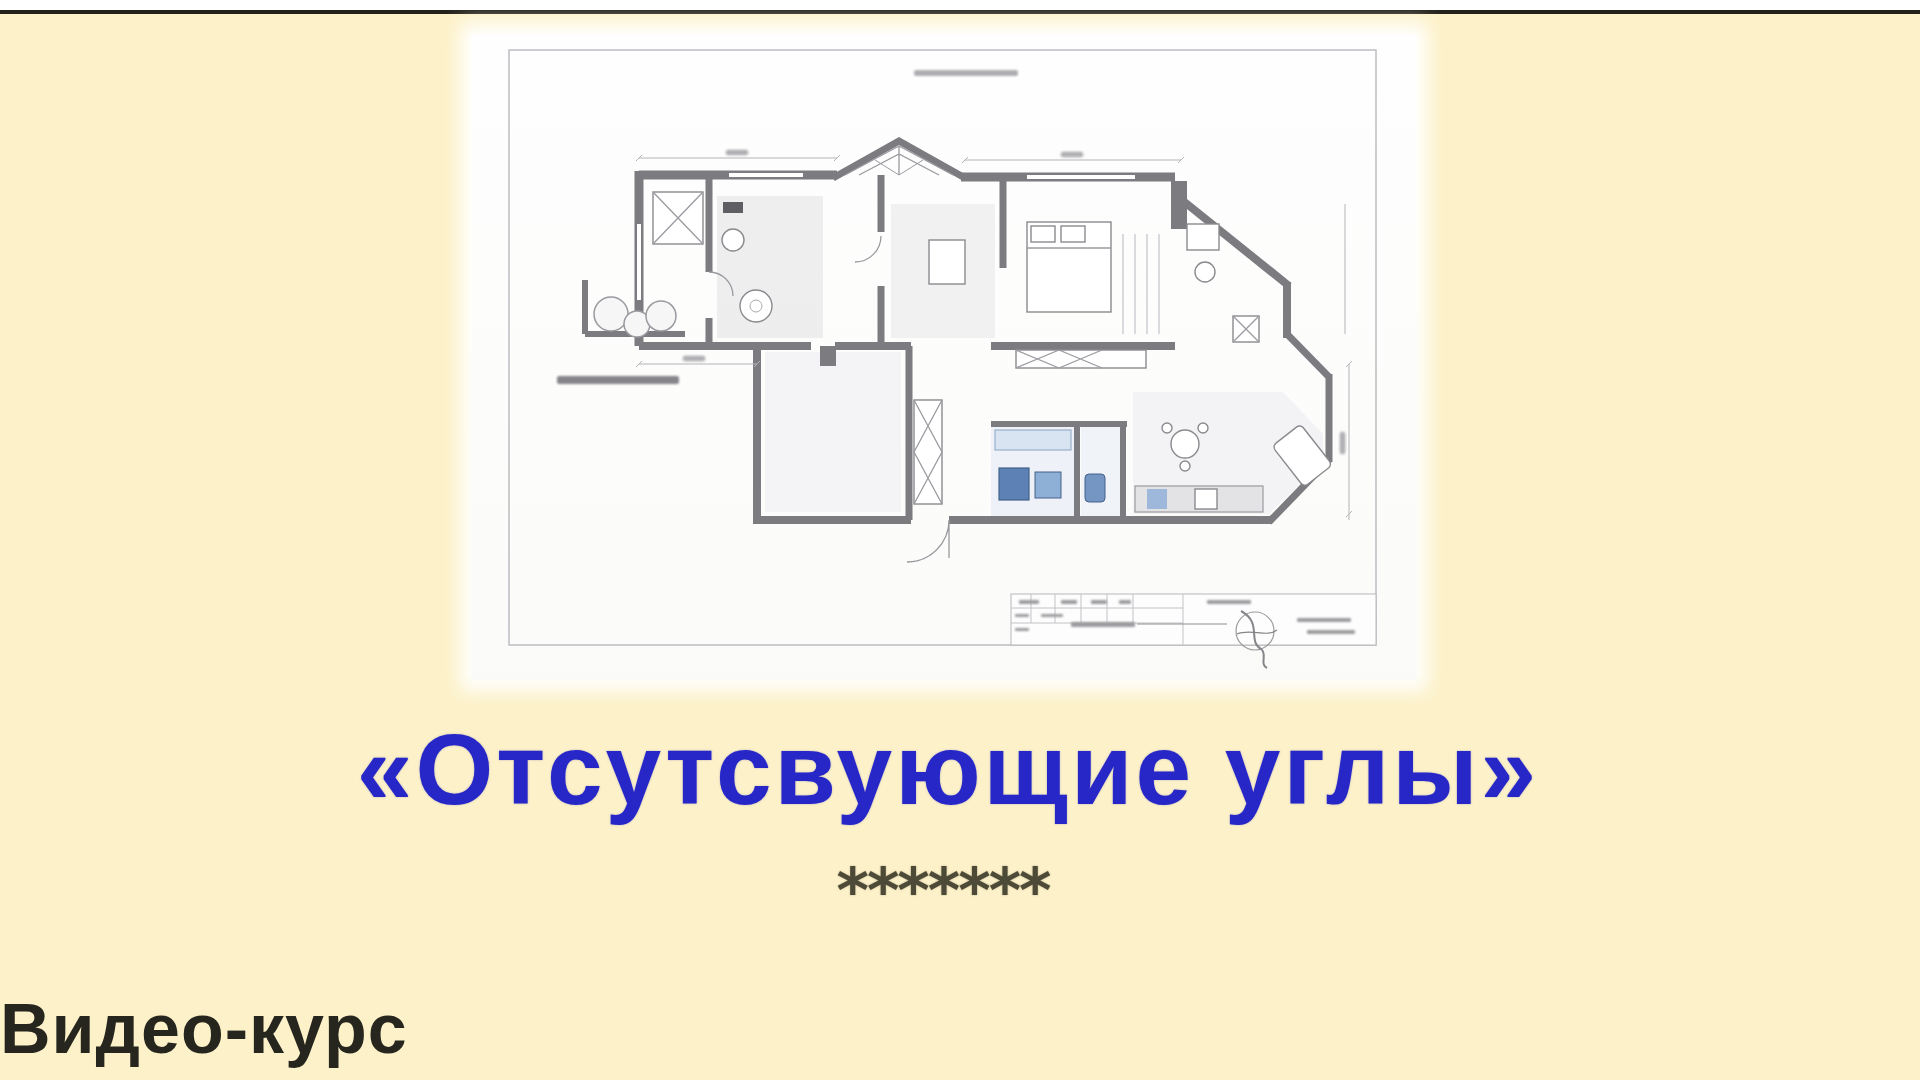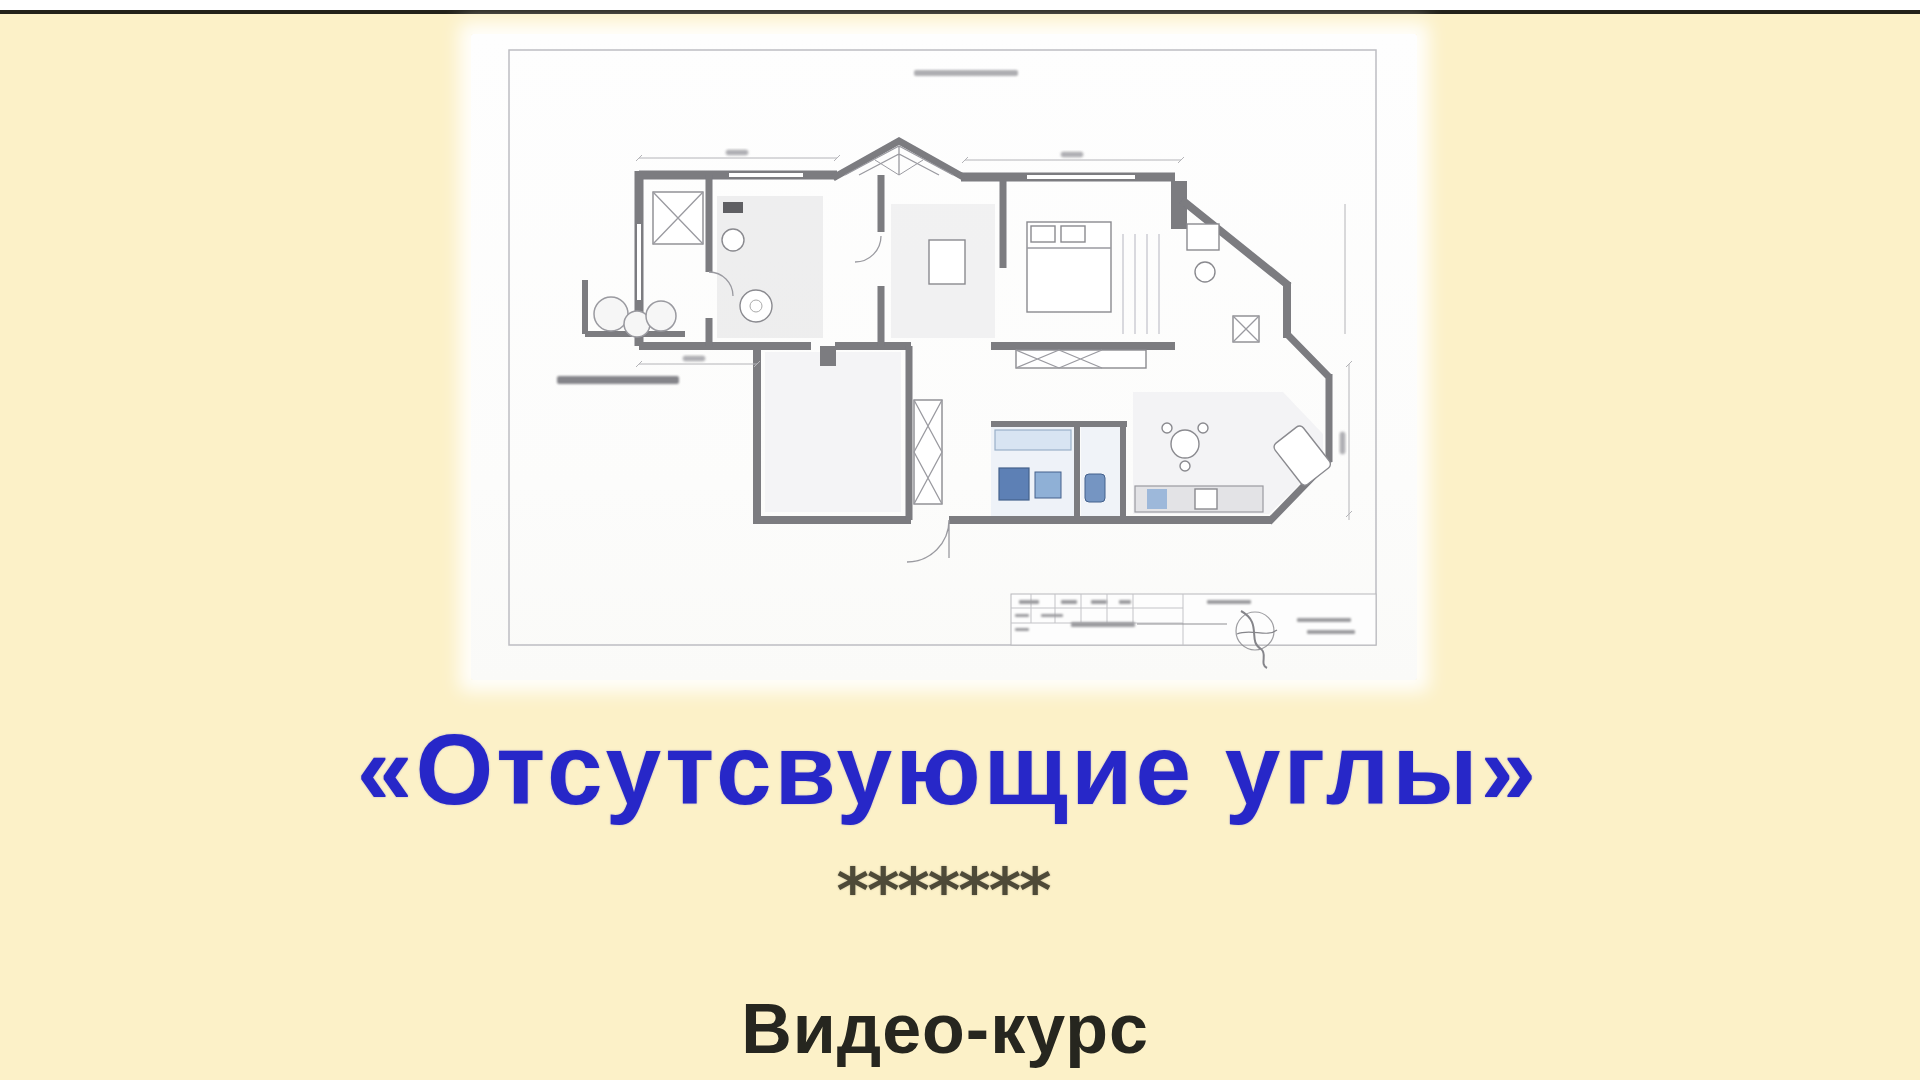--- a/index.html
+++ b/index.html
@@ -27,21 +27,21 @@
     text-shadow:0 0 2px rgba(40,40,190,.35);
   }
   .separator{
     position:absolute;left:0;right:34px;top:846px;text-align:center;
     font-family:"DejaVu Sans",sans-serif;
     font-size:62px;font-weight:bold;letter-spacing:-2px;line-height:1;
     color:var(--separator-color);
     text-shadow:0 0 2px rgba(78,74,56,.4);
   }
   .subtitle{
-    position:absolute;left:0;right:30px;top:977px;text-align:center;
+    position:absolute;left:0;right:30px;top:977px;text-align:left;
     font-size:70px;font-weight:bold;letter-spacing:1px;line-height:1.1;
     color:var(--subtitle-color);
   }
   .w{stroke:var(--wall);fill:none;}
   .thin{stroke:#9a9aa0;fill:none;stroke-width:1.3;}
   .f{fill:#ffffff;stroke:#8a8a8f;stroke-width:1.4;}
   .dim{stroke:#b4b4b8;stroke-width:1;fill:none;}
   .blob{fill:#a0a0a5;opacity:.85;}
 </style>
 </head>

